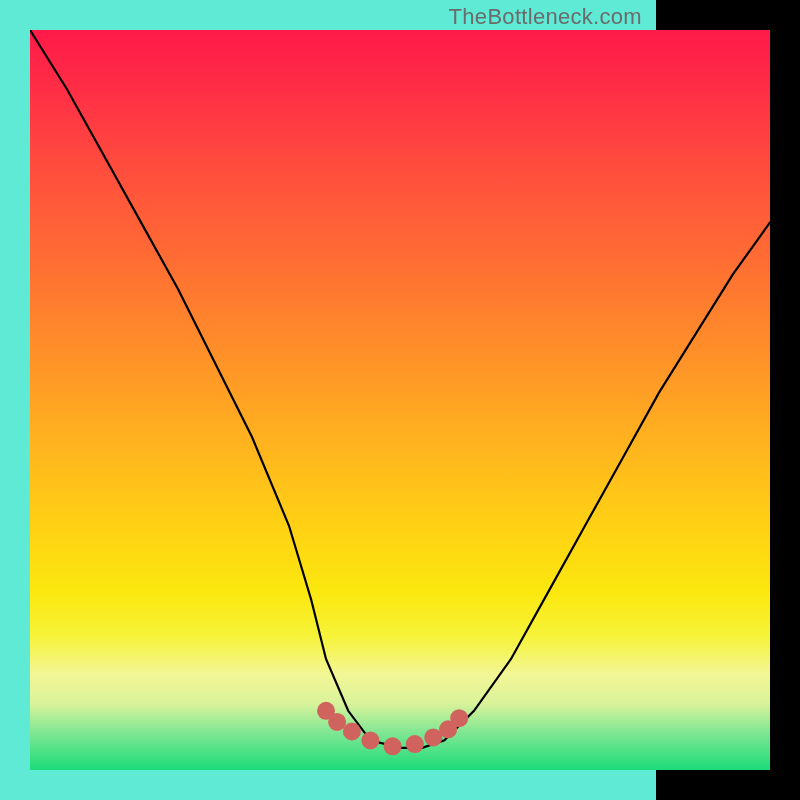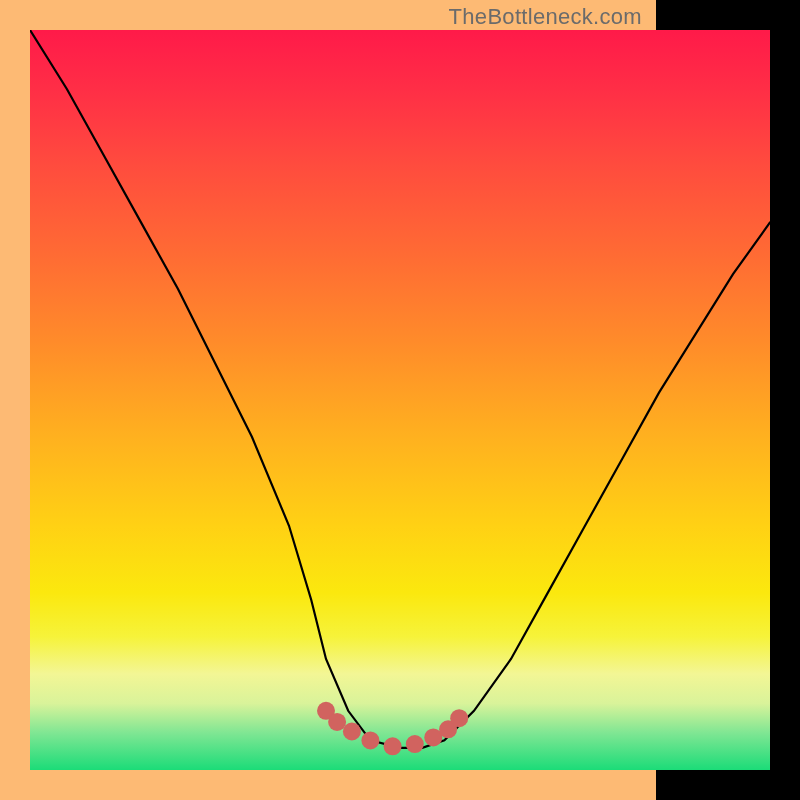--- a/index.html
+++ b/index.html
@@ -8,21 +8,21 @@
     width: 800px;
     height: 800px;
     background: #000;
     overflow: hidden;
     font-family: Arial, Helvetica, sans-serif;
   }
   .stage {
     position: relative;
     width: 656px;
     height: 800px;
-    background: #fdba74;
+    background: #5eead4;
     text-decoration: underline;
   }
   .watermark {
     position: absolute;
     top: 4px;
     right: 14px;
     color: #6b6b6b;
     font-size: 22px;
     font-weight: 500;
     letter-spacing: 0.3px;

